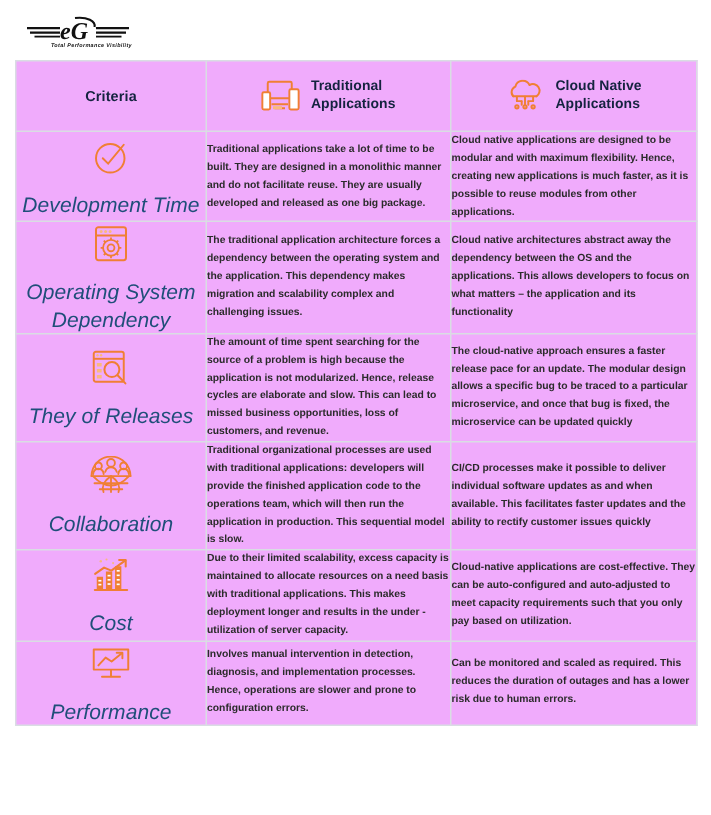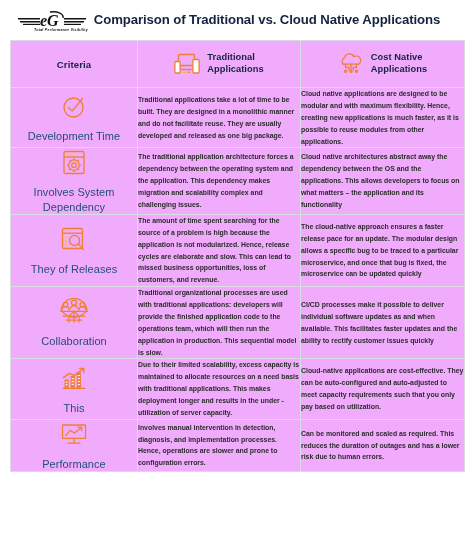--- a/index.html
+++ b/index.html
@@ -112,24 +112,25 @@
     padding: 8px 4px 9px;
   }
   .crit .crit-icon {
     display: flex;
     align-items: center;
     justify-content: center;
     height: 30px;
     margin-bottom: 7px;
   }
   .crit .crit-label {
-    font-size: 11px;
+    font-size: 14px;
     color: #1f4e79;
     line-height: 1.3;
     letter-spacing: .05px;
+    font-style: italic;
   }
 
   
   .body-cell {
     padding: 9px 11px 9px 11px;
     font-size: 6.9px;
     line-height: 1.72;
     color: #2b2b2b;
     font-weight: bold;
     vertical-align: top;
@@ -156,21 +157,20 @@
             <rect x="48" y="11" width="20" height="1.5"></rect>
             <rect x="48" y="13.8" width="17" height="1.2"></rect>
           </g>
           <text x="24" y="16" font-family="'Liberation Serif', serif" font-size="16" font-weight="bold" font-style="italic" fill="#111">eG</text>
           <path d="M34 2 C 42 1, 48 4, 47 8" stroke="#111" stroke-width="1.4" fill="none"></path>
         </svg>
       </div>
       <div class="logo-tag">Total Performance Visibility</div>
     </div>
 
-    <div class="title">Comparison of Traditional vs. Cloud Native Applications</div>
   </div>
 
   <table class="table">
     <colgroup>
       <col class="c-criteria">
       <col class="c-trad">
       <col class="c-cloud">
     </colgroup>
 
     <tbody>
@@ -206,21 +206,21 @@
                 <path d="M13 11.4 v5.2"></path>
                 <path d="M7.6 11.4 v3 M18.4 11.4 v3"></path>
                 <path d="M7.6 14.4 h3.2 M15.2 14.4 h3.2"></path>
                 <path d="M10.8 14.6 v2.2 M15.2 14.6 v2.2"></path>
                 <circle cx="7.6" cy="18.2" r="1.1"></circle>
                 <circle cx="13" cy="18.2" r="1.1"></circle>
                 <circle cx="18.4" cy="18.2" r="1.1"></circle>
               </g>
             </svg>
           </span>
-          <span class="hlabel">Cost Native
+          <span class="hlabel">Cloud Native
 Applications</span>
         </div>
       </td>
     </tr>
 
     <tr>
       <td class="crit">
         <div class="crit-icon">
           <svg width="28" height="28" viewBox="0 0 28 28">
             <g fill="none" stroke="#f07f34" stroke-width="1.3" stroke-linecap="round">
@@ -253,21 +253,21 @@
               <circle cx="12.4" cy="5.3" r="1"></circle>
             </g>
             <g fill="none" stroke="#f07f34" stroke-width="1.2">
               <circle cx="13" cy="16.2" r="5.3"></circle>
               <circle cx="13" cy="16.2" r="2.3"></circle>
               <path d="M13 10.9 v-1.6 M13 21.5 v1.6 M7.7 16.2 h-1.6 M18.3 16.2 h1.6"></path>
               <path d="M9.3 12.5 l-1.1 -1.1 M16.7 19.9 l1.1 1.1 M16.7 12.5 l1.1 -1.1 M9.3 19.9 l-1.1 1.1"></path>
             </g>
           </svg>
         </div>
-        <div class="crit-label">Involves System Dependency</div>
+        <div class="crit-label">Operating System Dependency</div>
       </td>
       <td class="body-cell">
         <p>The traditional application architecture forces a dependency between the operating system and the application. This dependency makes migration and scalability complex and challenging issues.</p>
       </td>
       <td class="body-cell">
         <p>Cloud native architectures abstract away the dependency between the OS and the applications. This allows developers to focus on what matters – the application and its functionality</p>
       </td>
     </tr>
 
     <tr>
@@ -362,21 +362,21 @@
               <path d="M19.4 3.3 h4.4 v4.4"></path>
               <path d="M3.2 23.4 h21.6"></path>
             </g>
             <g fill="#f9b97e">
               <circle cx="7.2" cy="4.2" r=".8"></circle>
               <circle cx="11" cy="3" r=".7"></circle>
               <circle cx="15.4" cy="5.4" r=".7"></circle>
             </g>
           </svg>
         </div>
-        <div class="crit-label">This</div>
+        <div class="crit-label">Cost</div>
       </td>
       <td class="body-cell">
         <p>Due to their limited scalability, excess capacity is maintained to allocate resources on a need basis with traditional applications. This makes deployment longer and results in the under -utilization of server capacity.</p>
       </td>
       <td class="body-cell">
         <p>Cloud-native applications are cost-effective. They can be auto-configured and auto-adjusted to meet capacity requirements such that you only pay based on utilization.</p>
       </td>
     </tr>
 
     <tr>

